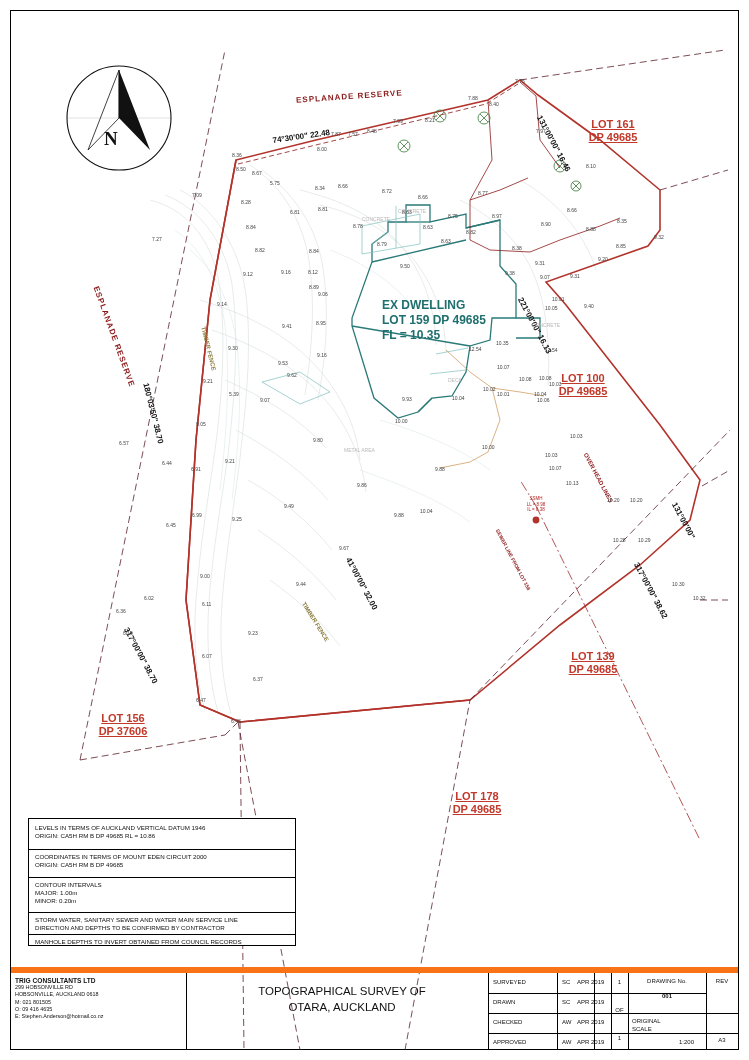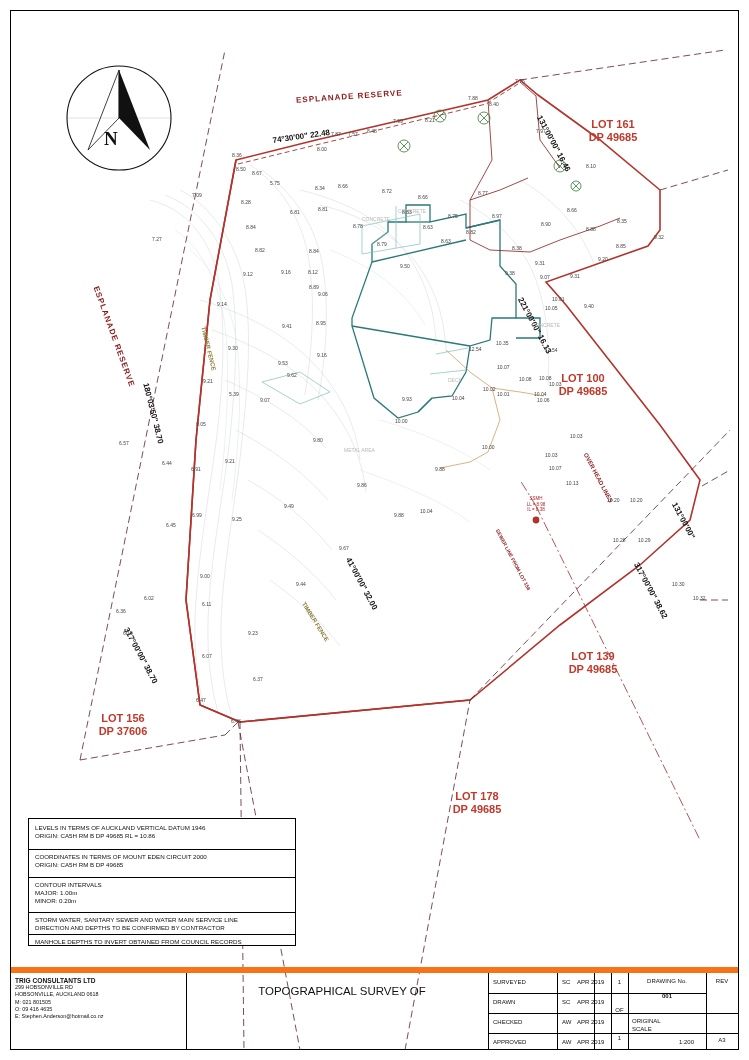--- a/index.html
+++ b/index.html
@@ -1,20 +1,20 @@
 <!DOCTYPE html>
 <html><head>
 <meta charset="utf-8">
 <style>
   html,body{margin:0;padding:0;background:#ffffff;}
   body{width:749px;height:1060px;position:relative;font-family:"Liberation Sans",sans-serif;color:#111;overflow:hidden;}
   #sheet{position:absolute;left:0;top:0;width:749px;height:1060px;}
   .border-outer{position:absolute;left:10px;top:10px;width:729px;height:1040px;border:1px solid #000;box-sizing:border-box;}
   svg{position:absolute;left:0;top:0;width:749px;height:1060px;overflow:visible;}
-  .lotlabel{position:absolute;color:#c0392b;font-size:11px;font-weight:bold;line-height:13px;text-align:center;}
+  .lotlabel{position:absolute;color:#c0392b;font-size:11px;font-weight:bold;line-height:13px;text-align:center;text-decoration:underline;}
   .dwelling{position:absolute;color:#1f6f6f;font-size:12px;font-weight:bold;line-height:15px;}
   .bearing{position:absolute;font-size:8px;font-weight:bold;color:#111;white-space:nowrap;}
   .bearing.red{color:#8b1a1a;}
   .esp{position:absolute;font-size:8px;font-weight:bold;color:#8b1a1a;letter-spacing:1px;white-space:nowrap;}
   .spot{position:absolute;font-size:5px;color:#444;white-space:nowrap;}
   .faint{position:absolute;font-size:5px;color:#b9b9b9;white-space:nowrap;}
   .mh{position:absolute;font-size:4.5px;color:#b22222;white-space:nowrap;text-align:center;line-height:5.5px;}
   .notesbox{position:absolute;left:28px;top:818px;width:268px;height:128px;border:1px solid #000;box-sizing:border-box;background:#fff;}
   .notesbox .line{position:absolute;left:0;right:0;border-top:1px solid #000;}
   .notetxt{position:absolute;font-size:6.2px;line-height:8px;color:#111;white-space:pre-line;}
@@ -162,20 +162,25 @@
   </div>
   <div class="lotlabel" style="left:432px;top:790px;width:90px;">
     <div>LOT 178</div>
     <div>DP 49685</div>
   </div>
   <div class="lotlabel" style="left:78px;top:712px;width:90px;">
     <div>LOT 156</div>
     <div>DP 37606</div>
   </div>
 
+  <div class="dwelling" style="left:382px;top:298px;">
+    <div>EX DWELLING</div>
+    <div>LOT 159 DP 49685</div>
+    <div>FL = 10.35</div>
+  </div>
 
   <div class="esp" style="left:296px;top:92px;transform:rotate(-4deg);">ESPLANADE RESERVE</div>
   <div class="esp" style="left:100px;top:285px;transform:rotate(70deg);transform-origin:left top;">ESPLANADE RESERVE</div>
 
   <div class="bearing" style="left:272px;top:136px;transform:rotate(-8deg);transform-origin:left top;">74°30'00"  22.48</div>
   <div class="bearing" style="left:543px;top:114px;transform:rotate(62deg);transform-origin:left top;">131°00'00"  16.46</div>
   <div class="bearing" style="left:524px;top:296px;transform:rotate(62deg);transform-origin:left top;">221°00'00"  16.13</div>
   <div class="bearing" style="left:678px;top:501px;transform:rotate(62deg);transform-origin:left top;">131°00'00"</div>
   <div class="bearing" style="left:640px;top:561px;transform:rotate(62deg);transform-origin:left top;">317°00'00"  38.62</div>
   <div class="bearing" style="left:352px;top:556px;transform:rotate(62deg);transform-origin:left top;">41°00'00"  32.00</div>
@@ -354,20 +359,21 @@
       <div class="co">TRIG CONSULTANTS LTD</div>
       <div>299 HOBSONVILLE RD</div>
       <div>HOBSONVILLE, AUCKLAND 0618</div>
       <div>M: 021 801505</div>
       <div>O: 09 416 4635</div>
       <div>E: Stephen.Anderson@hotmail.co.nz</div>
     </div>
 
     <div class="tb-title">
       <div>TOPOGRAPHICAL SURVEY OF</div>
+      <div>OTARA, AUCKLAND</div>
     </div>
 
     <div class="grid-txt" style="left:482px;top:6px;">SURVEYED</div>
     <div class="grid-txt" style="left:551px;top:6px;">SC</div>
     <div class="grid-txt" style="left:566px;top:6px;">APR 2019</div>
     <div class="grid-txt" style="left:482px;top:26px;">DRAWN</div>
     <div class="grid-txt" style="left:551px;top:26px;">SC</div>
     <div class="grid-txt" style="left:566px;top:26px;">APR 2019</div>
     <div class="grid-txt" style="left:482px;top:46px;">CHECKED</div>
     <div class="grid-txt" style="left:551px;top:46px;">AW</div>

